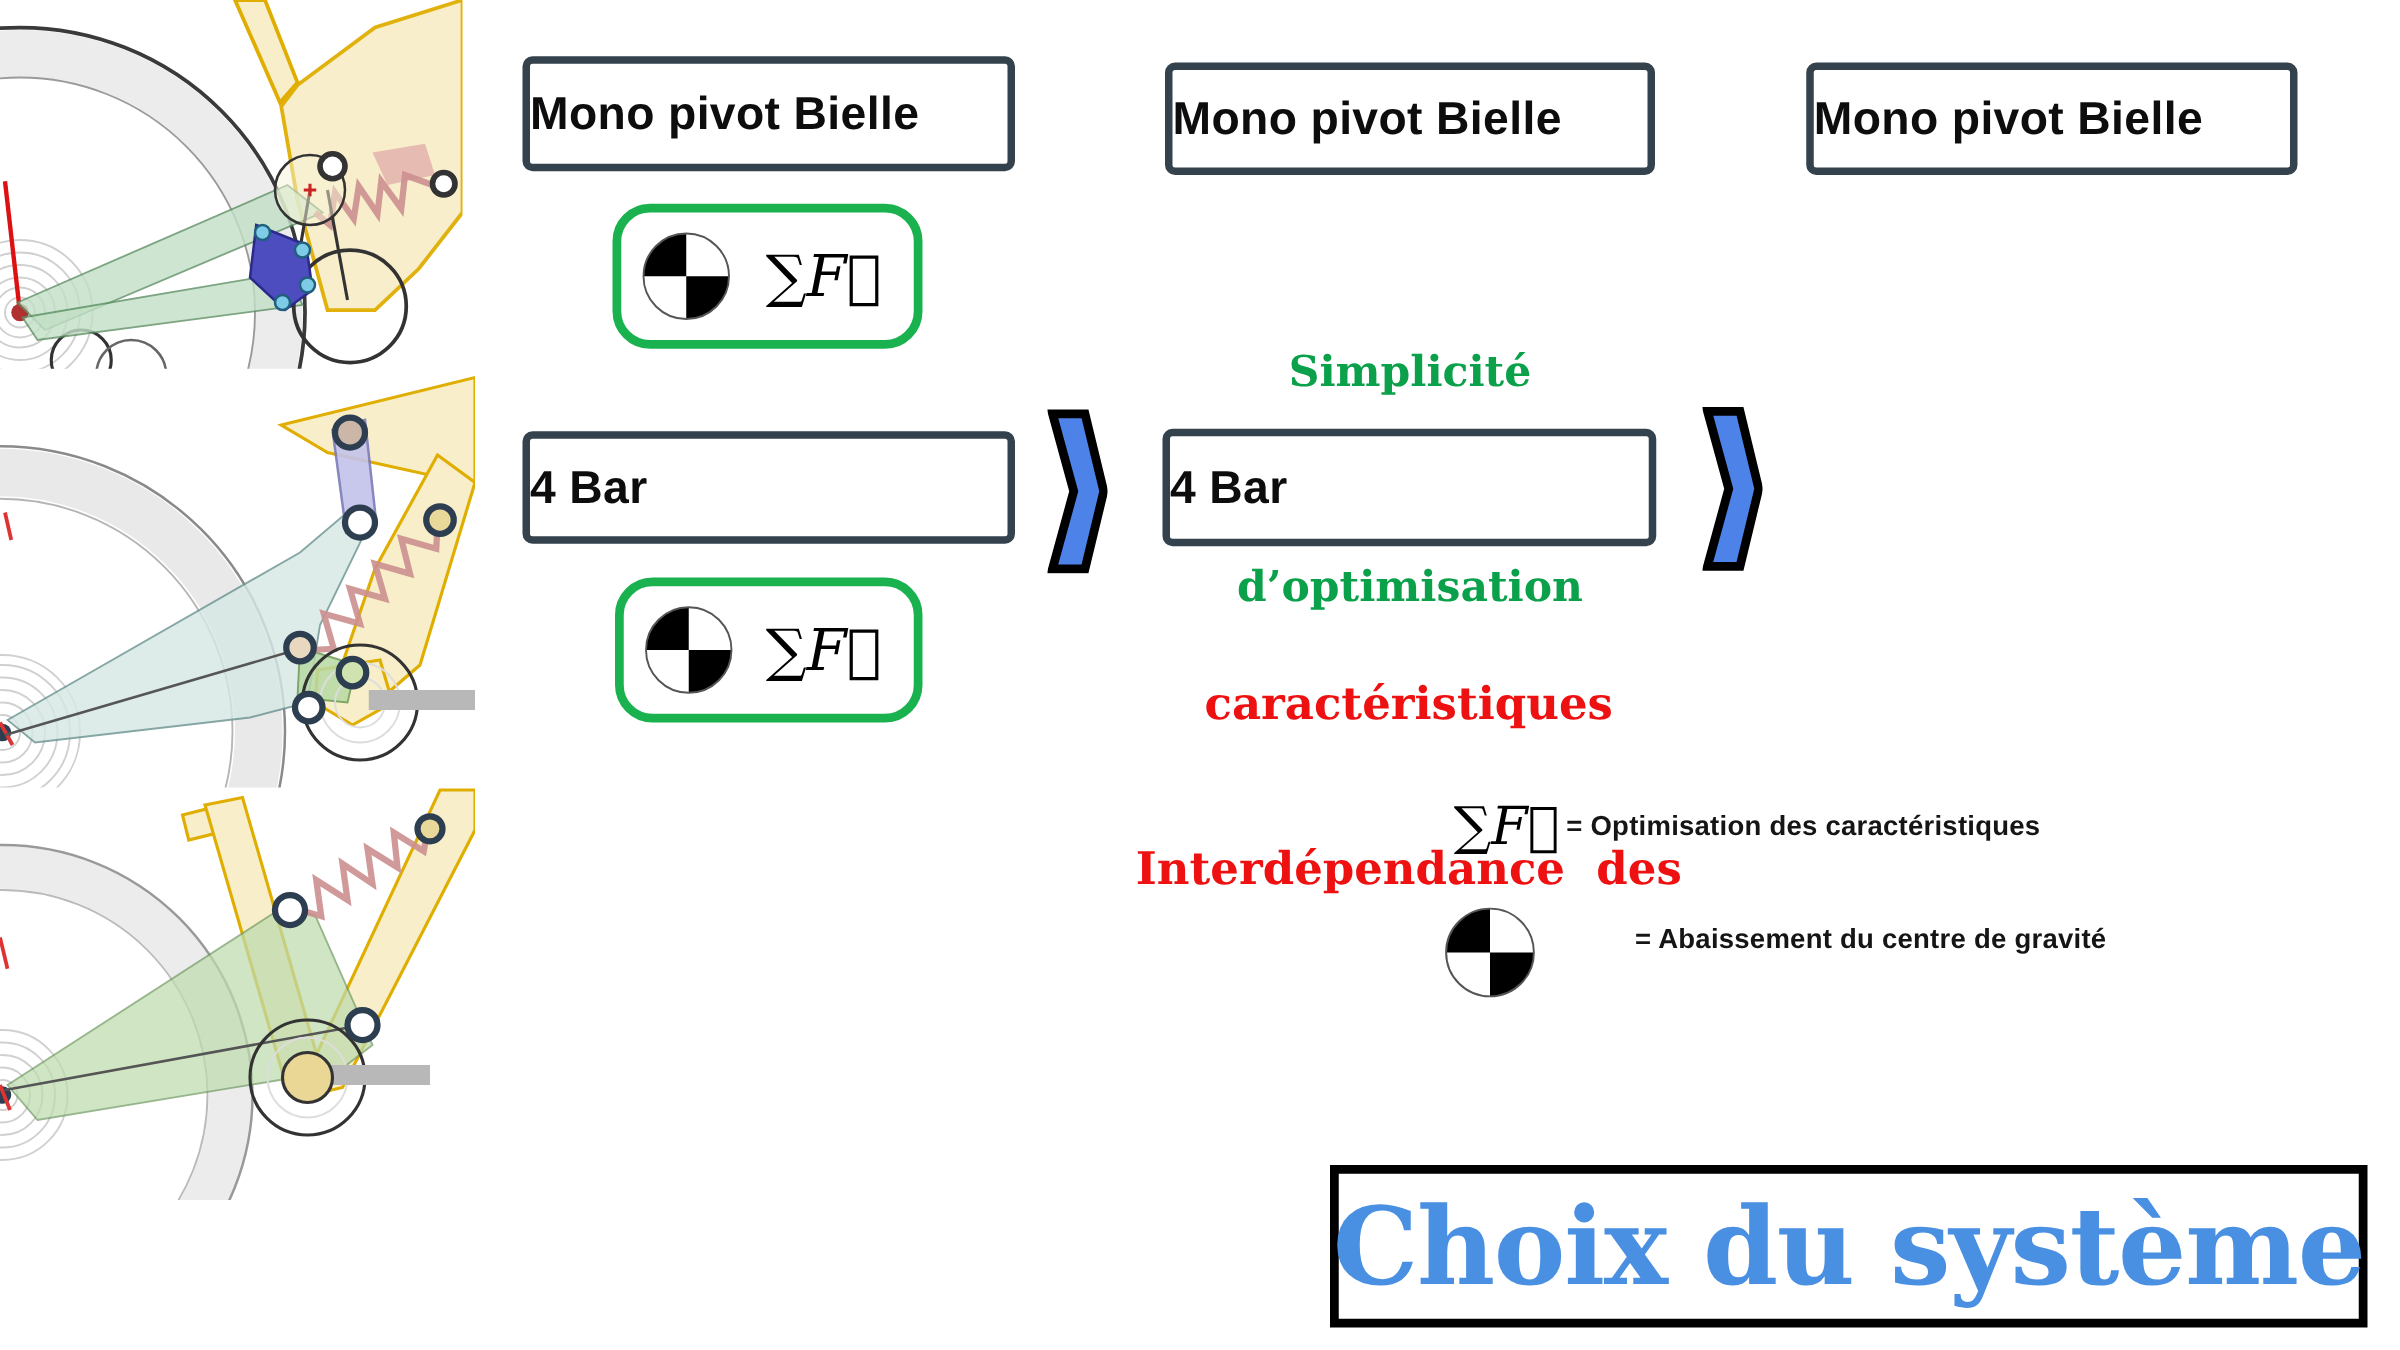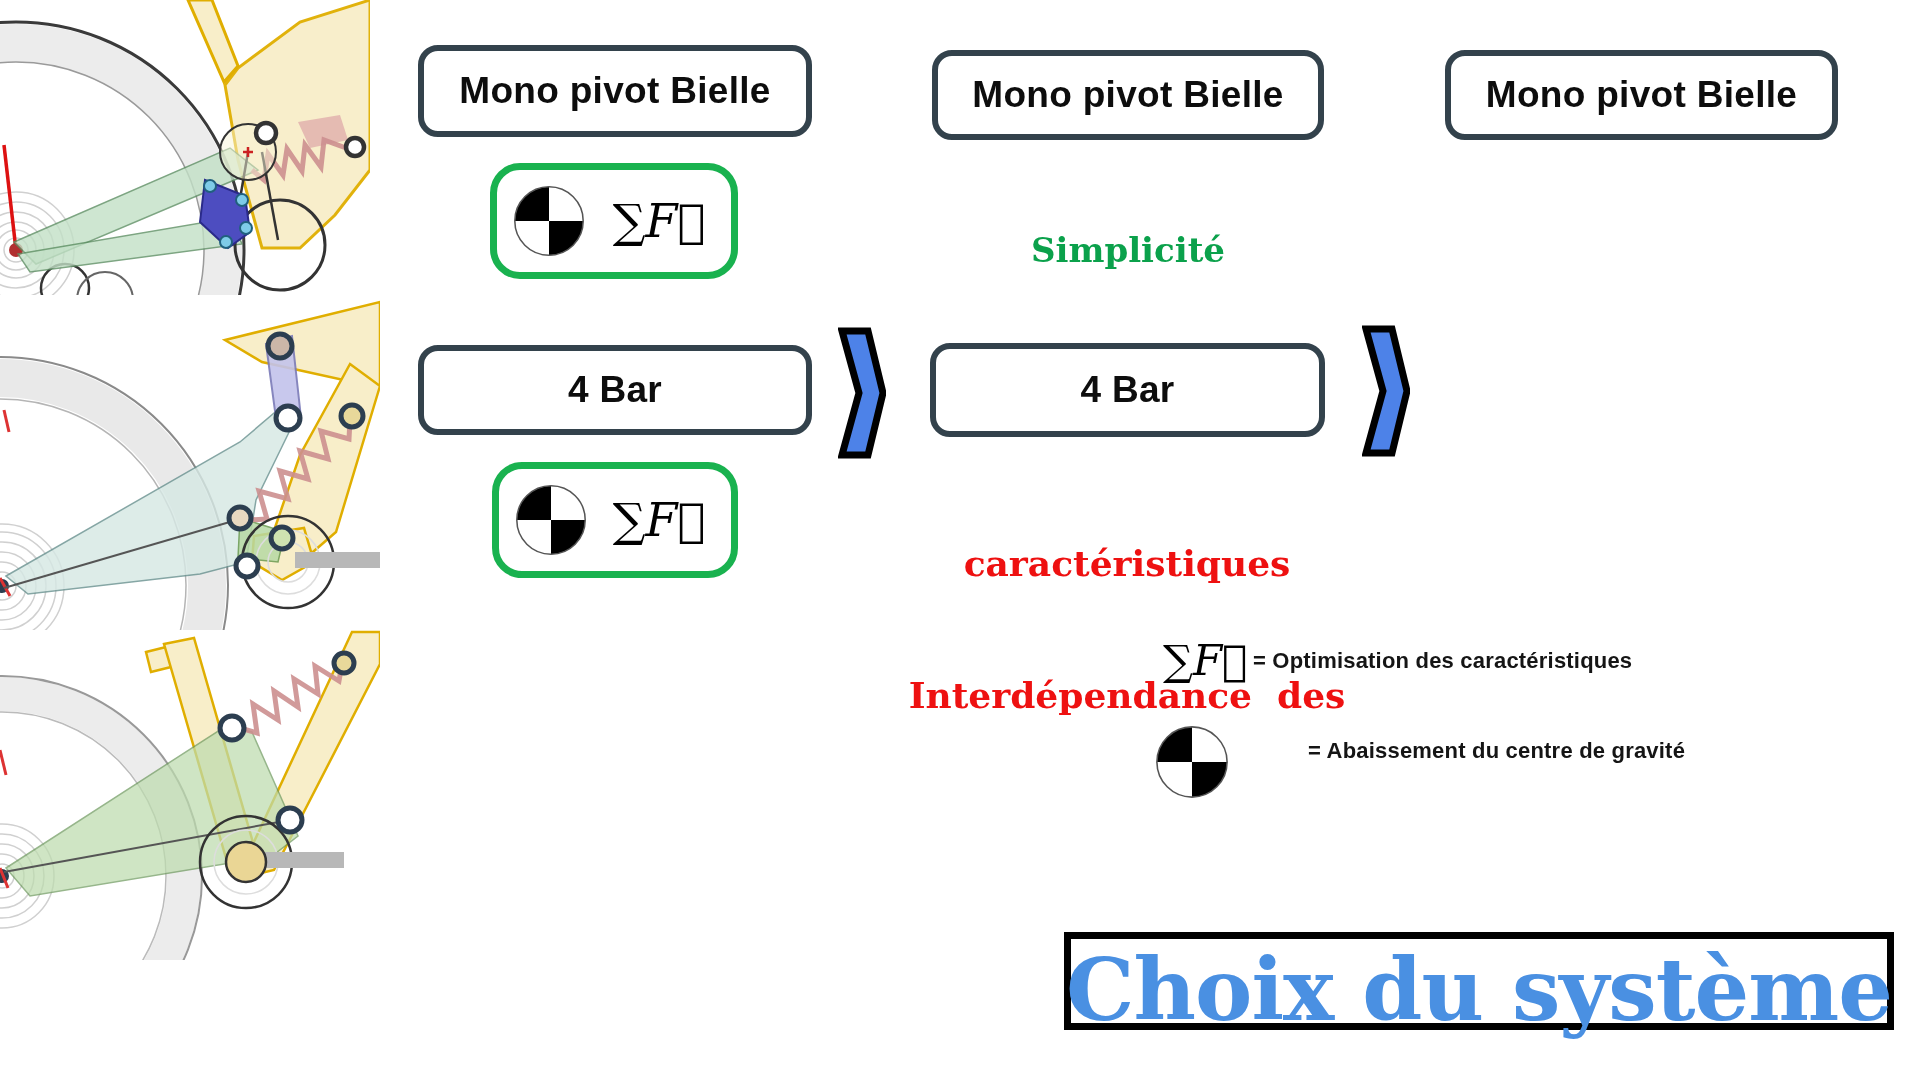--- a/index.html
+++ b/index.html
@@ -1,46 +1,46 @@
 <!DOCTYPE html>
 <html><head>
 <meta charset="utf-8">
 <style>
   html,body{margin:0;padding:0;background:#ffffff;}
   body{width:1920px;height:1080px;overflow:hidden;}
   .canvas{position:relative;width:1920px;height:1080px;background:#ffffff;font-family:"Liberation Sans",sans-serif;}
   .abs{position:absolute;}
 
   
-  .sysbox{position:absolute;background:#ffffff;border:6px solid #33424c;border-radius:20px;
-          display:flex;align-items:center;justify-content:center;box-sizing:border-box;}
+  .sysbox{position:absolute;background:#ffffff;border:6px solid #33424c;border-radius:8px;
+          display:flex;align-items:center;box-sizing:border-box;}
   .sysbox span{font-weight:bold;font-size:37px;color:#0d0d0d;letter-spacing:.3px;}
 
   
   .greenbox{position:absolute;background:#ffffff;border:7px solid #19b24f;border-radius:30px;
             display:flex;align-items:center;justify-content:space-between;box-sizing:border-box;
             padding:0 26px 0 14px;}
   .force{font-family:"DejaVu Serif","Liberation Serif",serif;font-style:italic;
          font-size:46px;color:#000;line-height:1;}
   .force.legendsize{font-size:42px;}
 
   
   .note{position:absolute;text-align:center;font-family:"DejaVu Serif","Liberation Serif",serif;
         font-weight:bold;white-space:pre;}
   .note div{line-height:48px;}
   .note.green{color:#0ba14b;font-size:34px;}
-  .note.green div{line-height:44px;}
+  .note.green div{line-height:44px;margin-top:48px;}
   .note.red{color:#ee1111;font-size:36px;}
 
   
   .legend-text{position:absolute;font-weight:bold;font-size:22px;color:#151515;letter-spacing:.2px;}
 
   
-  .titlebox{position:absolute;left:1064px;top:932px;width:830px;height:98px;border:7px solid #000000;
-            box-sizing:border-box;display:flex;align-items:flex-start;justify-content:center;background:#ffffff;}
+  .titlebox{position:absolute;left:1064px;top:932px;width:830px;height:130px;border:7px solid #000000;
+            box-sizing:border-box;display:flex;align-items:center;justify-content:center;background:#ffffff;}
   .titletext{font-family:"DejaVu Serif","Liberation Serif",serif;font-weight:bold;font-size:86px;
              color:#4a90e2;letter-spacing:-1px;white-space:pre;}
 </style>
 </head>
 <body>
 
 <div class="canvas">
 
   <svg class="abs" style="left:0;top:0;" width="370" height="295" viewBox="0 0 370 295">
     <circle cx="16" cy="250" r="207" fill="none" stroke="#ececec" stroke-width="38"></circle>

